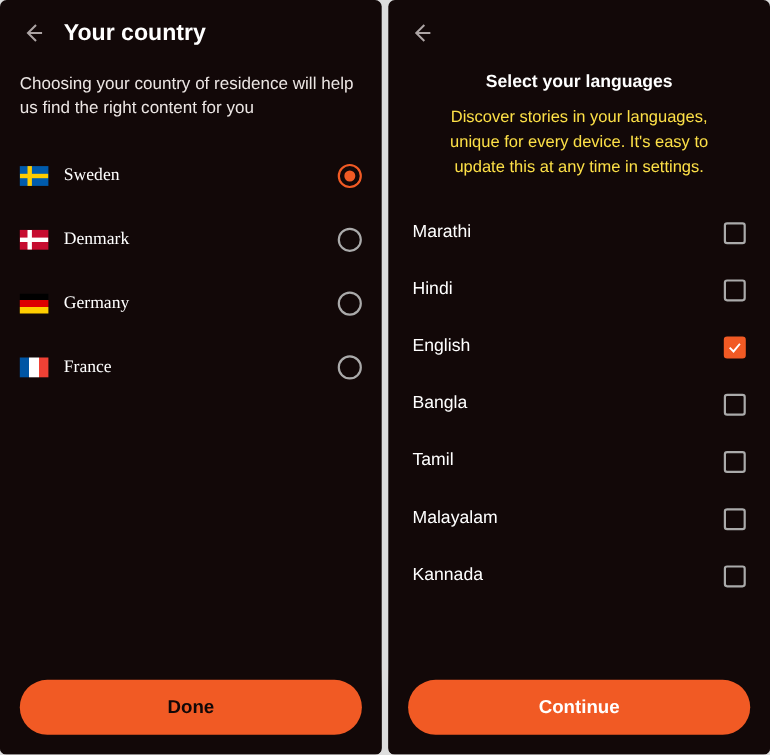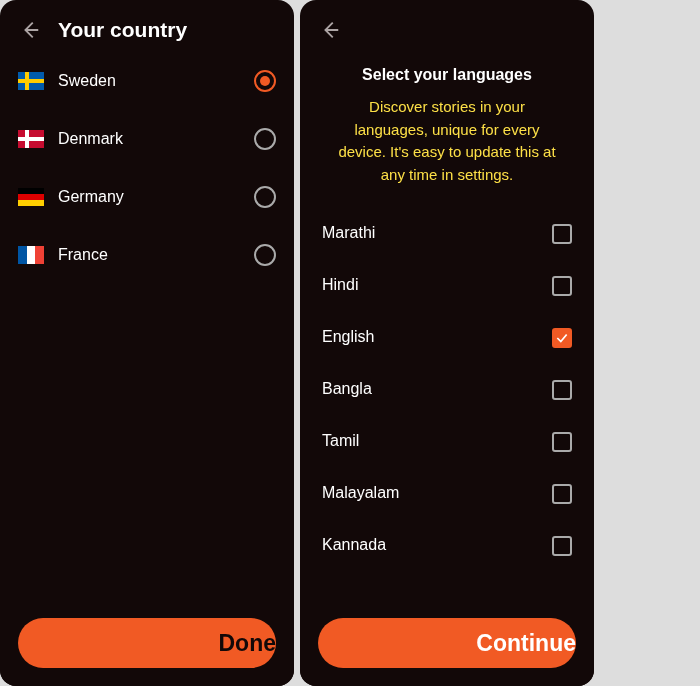--- a/index.html
+++ b/index.html
@@ -5,27 +5,27 @@
     * { margin: 0; padding: 0; box-sizing: border-box; }
     body {
       width: 700px;
       height: 686px;
       display: flex;
       gap: 6px;
       background: #ddd;
       font-family: -apple-system, BlinkMacSystemFont, 'Segoe UI', sans-serif;
     }
     .screen {
-      width: 294px;
+      width: 347px;
       height: 686px;
       background: #120808;
       color: #fff;
       position: relative;
       overflow: hidden;
-      border-radius: 16px;
+      border-radius: 6px;
     }
     .header {
       display: flex;
       align-items: center;
       padding: 18px 18px 10px 18px;
       gap: 16px;
     }
     .back-btn {
       width: 24px;
       height: 24px;
@@ -43,21 +43,21 @@
     .subtitle {
       padding: 14px 18px 20px 18px;
       font-size: 15.5px;
       line-height: 1.45;
       color: #ece6e4;
     }
     .screen2 .title-block { text-align: center; padding: 14px 30px 0 30px; }
     .screen2 .title2 { font-size: 16px; font-weight: 700; margin-bottom: 12px; }
     .screen2 .subtitle2 { font-size: 15px; line-height: 1.5; color: #fde047; padding: 0 8px 22px 8px; }
 
-    .country-list { padding: 0 18px; }
+    .country-list { padding: 0 18px; font-family: Liberation Serif, serif; }
     .country-row {
       display: flex;
       align-items: center;
       padding: 18px 0;
       cursor: pointer;
     }
     .flag {
       width: 26px;
       height: 18px;
       margin-right: 14px;
@@ -116,24 +116,23 @@
       padding: 12px 18px 18px 18px;
       background: linear-gradient(to bottom, rgba(18,8,8,0) 0%, #120808 30%);
     }
     .cta {
       width: 100%;
       height: 50px;
       background: #F15A24;
       border: none;
       border-radius: 25px;
       color: #120808;
-      font-size: 23px;
+      font-size: 17px;
       font-weight: 700;
       cursor: pointer;
-      text-align: right;
     }
     .screen2 .cta { color: #fff; font-weight: 600; }
 
     
     .flag-se { background: #005BAC; }
     .flag-se::before { content:""; position:absolute; top:0; left:7px; width:4px; height:100%; background:#FECC00; }
     .flag-se::after  { content:""; position:absolute; left:0; top:7px; height:4px; width:100%; background:#FECC00; }
 
     .flag-dk { background:#C60C30; }
     .flag-dk::before { content:""; position:absolute; top:0; left:7px; width:4px; height:100%; background:#fff; }
@@ -158,20 +157,21 @@
 
 <div class="screen screen1">
   <div class="header">
     <div class="back-btn">
       <svg viewBox="0 0 24 24">
           <path d="M15 4 L7 12 L15 20 M7 12 H21"></path>
         </svg>
     </div>
     <div class="title">Your country</div>
   </div>
+  <div class="subtitle">Choosing your country of residence will help us find the right content for you</div>
 
   <div class="country-list" id="country-list">
       <div class="country-row">
         <div class="flag flag-se"></div>
         <div class="country-name">Sweden</div>
         <div class="radio selected"></div>
       </div>
       <div class="country-row">
         <div class="flag flag-dk"></div>
         <div class="country-name">Denmark</div>

